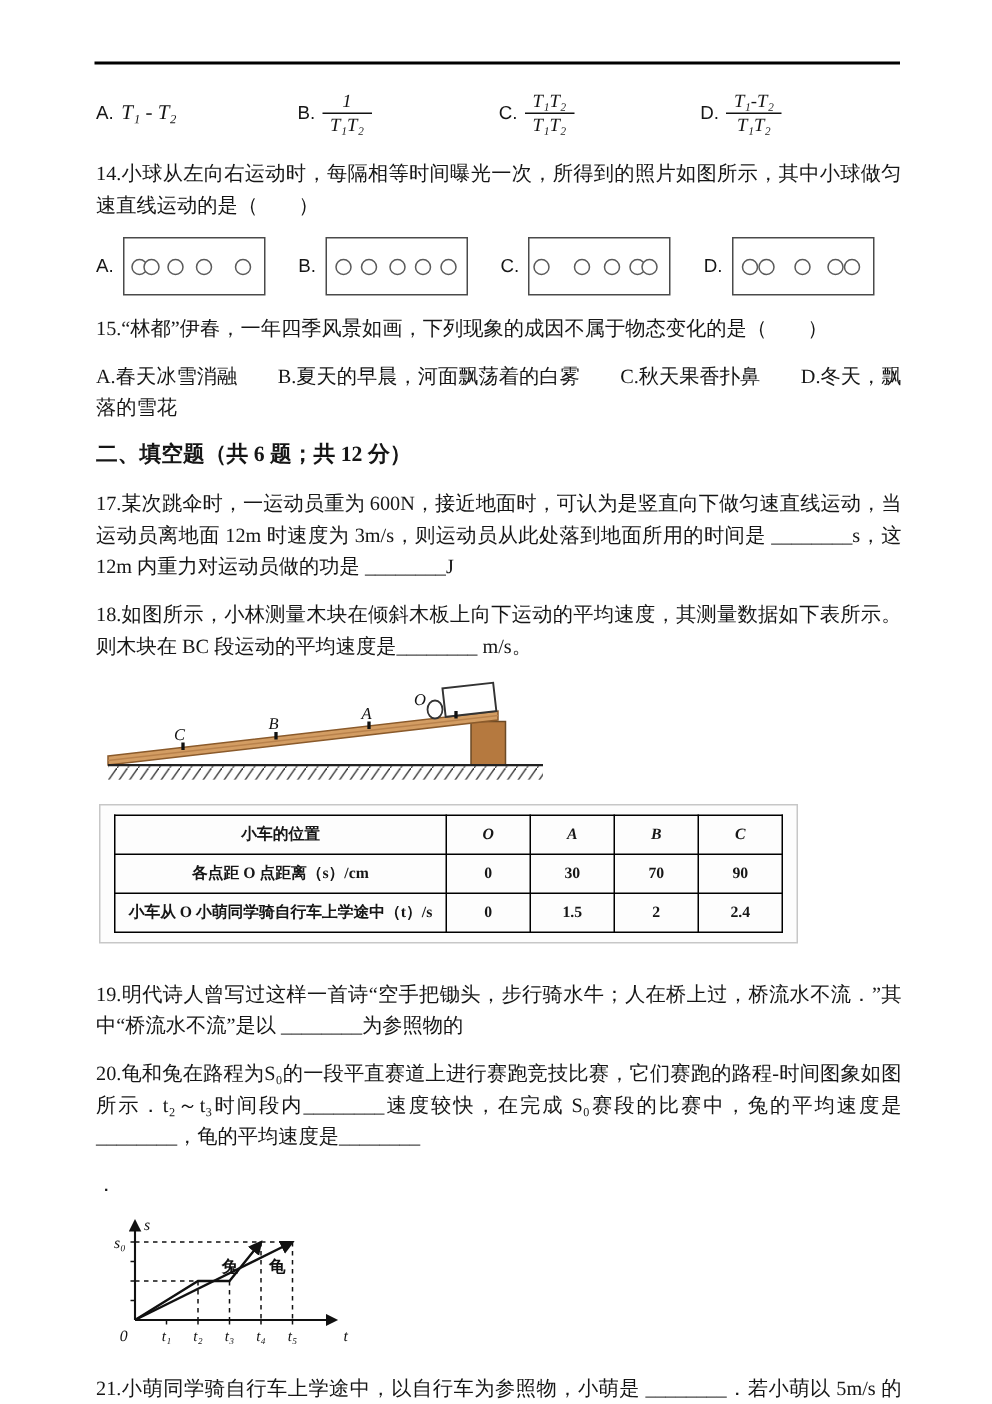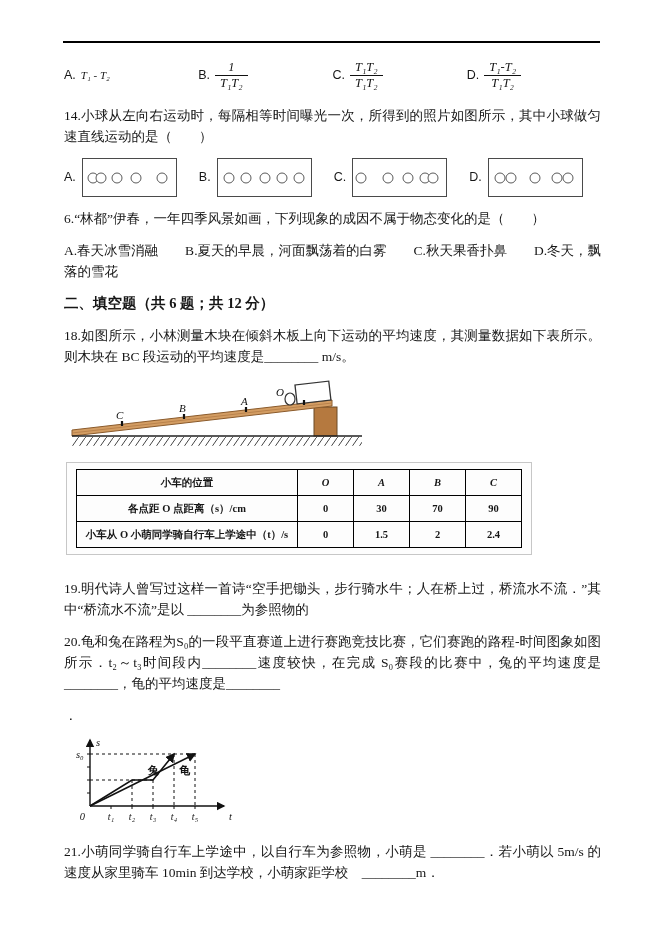--- a/index.html
+++ b/index.html
@@ -6,21 +6,21 @@
   body{width:661px;height:936px;font-family:"Liberation Serif","DejaVu Serif",serif;color:#161616;}
   .page{position:relative;width:661px;height:936px;overflow:hidden;background:#fff;}
   .top-rule{position:absolute;left:63px;top:41px;width:537px;border-top:2px solid #000;}
   .content{position:absolute;left:64px;top:50px;width:537px;font-size:13.5px;line-height:21px;}
   .para{margin:11px 0;text-align:justify;}
   .sec-head{font-weight:bold;font-size:14.5px;margin:8px 0 4px;}
   
   .opt-row{display:flex;align-items:center;margin:6px 0 6px;height:38px;}
   .opt{display:flex;align-items:center;gap:5px;width:25%;}
   .olabel{font-family:"Liberation Sans","DejaVu Sans",sans-serif;font-size:12.5px;}
-  .math{font-style:italic;font-size:11px;}
+  .math{font-style:italic;font-size:14px;}
   .frac{display:inline-block;text-align:center;font-style:italic;font-size:12.5px;line-height:1.2;}
   .frac .num{display:block;padding:0 5px;}
   .frac .den{display:block;border-top:1px solid #111;padding:0 5px;}
   
   .fig-row{display:flex;gap:22px;margin:5px 0 8px;align-items:center;}
   .figopt{display:flex;align-items:center;gap:6px;}
   .ballbox{position:relative;display:inline-block;width:93px;height:37px;border:1.5px solid #4a4a4a;background:#fff;}
   .ball{position:absolute;top:50%;transform:translate(-50%,-50%);width:9px;height:9px;border:1.5px solid #5a5a5a;border-radius:50%;background:#fff;}
   
   .tbl-wrap{display:inline-block;border:1px solid #c7c7c7;padding:6px 9px;margin:6px 0 6px 2px;background:#fdfdfd;}
@@ -105,25 +105,26 @@
           <span class="ballbox">
             <span class="ball" style="left: 12%;"></span>
             <span class="ball" style="left: 24%;"></span>
             <span class="ball" style="left: 50%;"></span>
             <span class="ball" style="left: 73%;"></span>
             <span class="ball" style="left: 85%;"></span>
           </span>
         </div>
       </div>
 
-    <div class="para">6.“林都”伊春，一年四季风景如画，下列现象的成因不属于物态变化的是（　　）</div>
+    <div class="para">15.“林都”伊春，一年四季风景如画，下列现象的成因不属于物态变化的是（　　）</div>
     <div class="para">A.春天冰雪消融　　B.夏天的早晨，河面飘荡着的白雾　　C.秋天果香扑鼻　　D.冬天，飘落的雪花</div>
 
     <div class="sec-head">二、填空题（共 6 题；共 12 分）</div>
 
+    <div class="para">17.某次跳伞时，一运动员重为 600N，接近地面时，可认为是竖直向下做匀速直线运动，当运动员离地面 12m 时速度为 3m/s，则运动员从此处落到地面所用的时间是 ________s，这 12m 内重力对运动员做的功是 ________J</div>
     <div class="para">18.如图所示，小林测量木块在倾斜木板上向下运动的平均速度，其测量数据如下表所示。则木块在 BC 段运动的平均速度是________ m/s。</div>
 
     <div class="fig-block">
       <svg width="305" height="70" viewBox="0 0 305 70">
         <defs>
           <pattern id="hatch" width="7" height="10" patternUnits="userSpaceOnUse">
             <line x1="0" y1="10" x2="7" y2="0" stroke="#444" stroke-width="1"></line>
           </pattern>
         </defs>
         <rect x="250" y="29" width="23" height="29" fill="#b5793f" stroke="#6b4a26" stroke-width="1"></rect>

